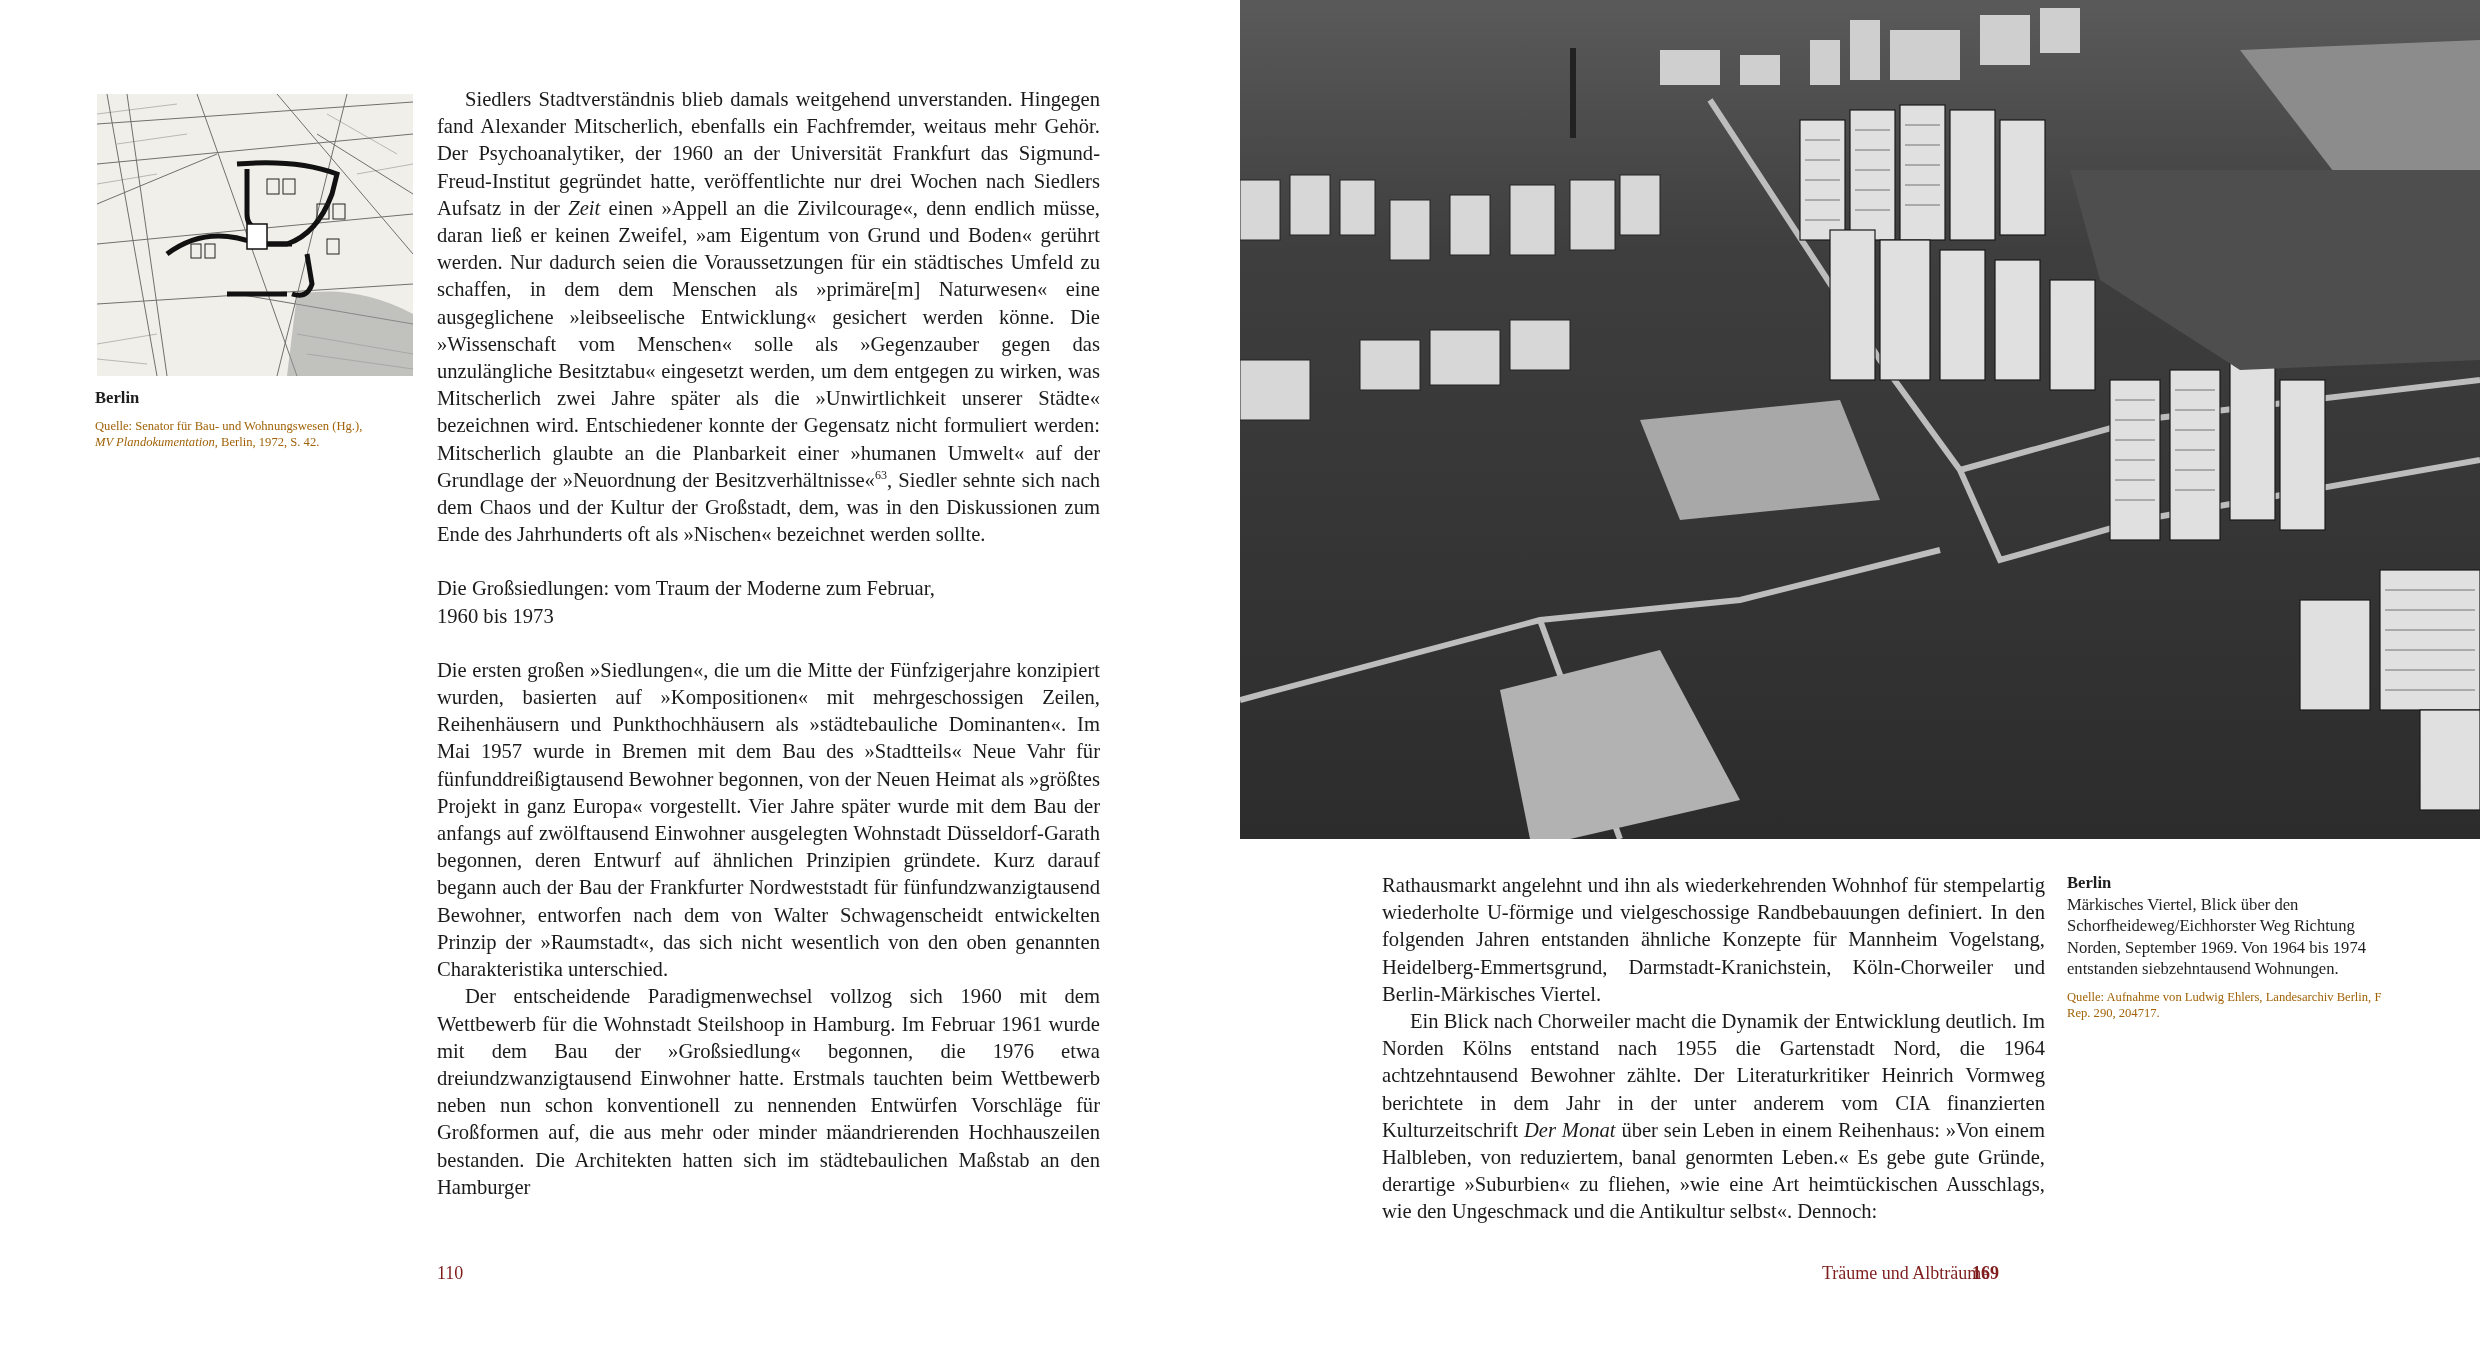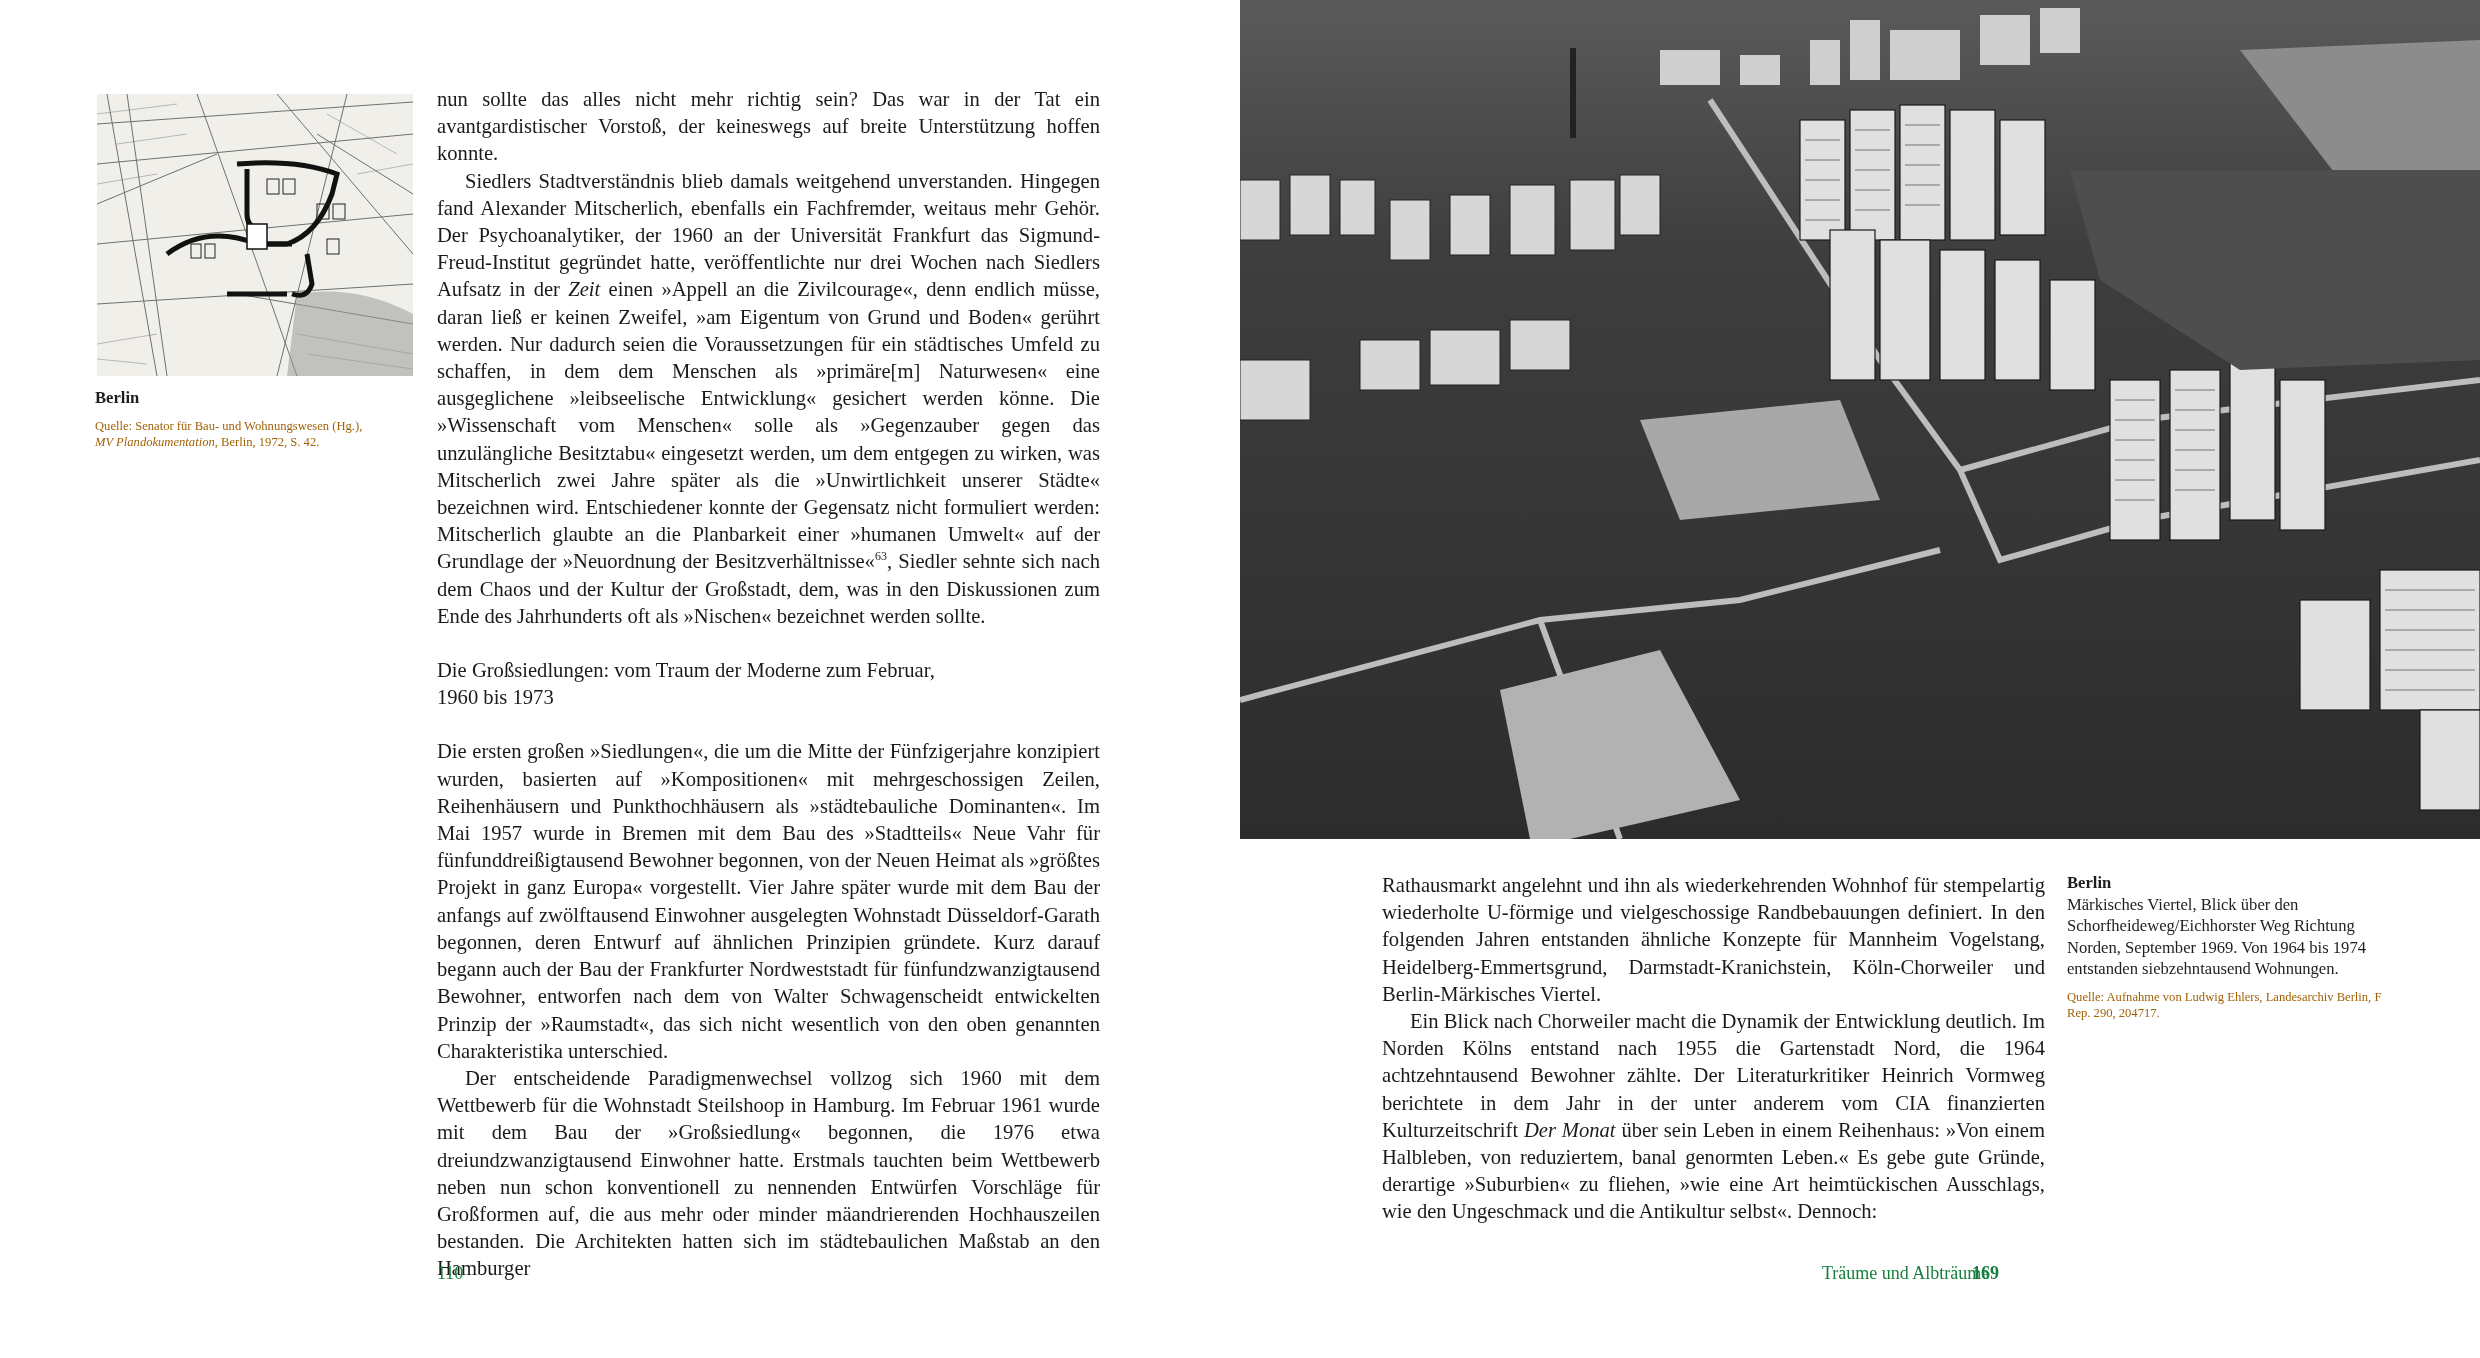--- a/index.html
+++ b/index.html
@@ -26,21 +26,21 @@
               hyphens: manual; color: #1a1a1a; }
   .text-col p { margin: 0; }
   .text-col p.indent { text-indent: 28px; }
   .text-col i { font-style: italic; }
   .text-col sup { font-size: 12px; line-height: 0; vertical-align: super; }
   .col-left { left: 437px; top: 86px; width: 663px; }
   .col-right { left: 1382px; top: 872px; width: 663px; }
 
   .section-heading { margin: 27px 0 27px 0 !important; text-align: left; }
 
-  .folio { position: absolute; font-size: 18px; color: #15803d; top: 1263px; }
+  .folio { position: absolute; font-size: 18px; color: #7f1d1d; top: 1263px; }
   .folio-left { left: 437px; }
   .folio-right-title { left: 1822px; }
   .folio-right-num { left: 1972px; font-weight: bold; }
 
   .photo { position: absolute; left: 1240px; top: 0; width: 1240px; height: 839px;
            background: #3c3c3c; overflow: hidden; }
   .photo svg { width: 100%; height: 100%; display: block; }
 </style>
 </head>
 <body>
@@ -89,21 +89,20 @@
       </g>
     </svg>
   </div>
 
   <div class="caption caption-left">
     <span class="cap-title">Berlin</span>
     <span class="cap-source"><span>Quelle: Senator für Bau- und Wohnungswesen (Hg.),</span><br><i>MV Plandokumentation</i><span>, Berlin, 1972, S. 42.</span></span>
   </div>
 
   <div class="text-col col-left">
-    <p>nun sollte das alles nicht mehr richtig sein? Das war in der Tat ein avantgardistischer Vorstoß, der keineswegs auf breite Unterstützung hoffen konnte.</p>
     <p class="indent"><span>Siedlers Stadtverständnis blieb damals weitgehend unverstanden. Hingegen fand Alexander Mitscherlich, ebenfalls ein Fachfremder, weitaus mehr Gehör. Der Psychoanalytiker, der 1960 an der Universität Frankfurt das Sigmund-Freud-Institut gegründet hatte, veröffentlichte nur drei Wochen nach Siedlers Aufsatz in der </span><i>Zeit</i><span> einen »Appell an die Zivilcourage«, denn endlich müsse, daran ließ er keinen Zweifel, »am Eigentum von Grund und Boden« gerührt werden. Nur dadurch seien die Voraussetzungen für ein städtisches Umfeld zu schaffen, in dem dem Menschen als »primäre[m] Naturwesen« eine ausgeglichene »leibseelische Entwicklung« gesichert werden könne. Die »Wissenschaft vom Menschen« solle als »Gegenzauber gegen das unzulängliche Besitztabu« eingesetzt werden, um dem entgegen zu wirken, was Mitscherlich zwei Jahre später als die »Unwirtlichkeit unserer Städte« bezeichnen wird. Entschiedener konnte der Gegensatz nicht formuliert werden: Mitscherlich glaubte an die Planbarkeit einer »humanen Umwelt« auf der Grundlage der »Neuordnung der Besitzverhältnisse«</span><sup>63</sup><span>, Siedler sehnte sich nach dem Chaos und der Kultur der Großstadt, dem, was in den Diskussionen zum Ende des Jahrhunderts oft als »Nischen« bezeichnet werden sollte.</span></p>
     <p class="section-heading"><span>Die Großsiedlungen: vom Traum der Moderne zum Februar,</span><br><span>1960 bis 1973</span></p>
     <p>Die ersten großen »Siedlungen«, die um die Mitte der Fünfzigerjahre konzipiert wurden, basierten auf »Kompositionen« mit mehrgeschossigen Zeilen, Reihenhäusern und Punkthochhäusern als »städtebauliche Dominanten«. Im Mai 1957 wurde in Bremen mit dem Bau des »Stadtteils« Neue Vahr für fünfunddreißigtausend Bewohner begonnen, von der Neuen Heimat als »größtes Projekt in ganz Europa« vorgestellt. Vier Jahre später wurde mit dem Bau der anfangs auf zwölftausend Einwohner ausgelegten Wohnstadt Düsseldorf-Garath begonnen, deren Entwurf auf ähnlichen Prinzipien gründete. Kurz darauf begann auch der Bau der Frankfurter Nordweststadt für fünfundzwanzigtausend Bewohner, entworfen nach dem von Walter Schwagenscheidt entwickelten Prinzip der »Raumstadt«, das sich nicht wesentlich von den oben genannten Charakteristika unterschied.</p>
     <p class="indent">Der entscheidende Paradigmenwechsel vollzog sich 1960 mit dem Wettbewerb für die Wohnstadt Steilshoop in Hamburg. Im Februar 1961 wurde mit dem Bau der »Großsiedlung« begonnen, die 1976 etwa dreiundzwanzigtausend Einwohner hatte. Erstmals tauchten beim Wettbewerb neben nun schon konventionell zu nennenden Entwürfen Vorschläge für Großformen auf, die aus mehr oder minder mäandrierenden Hochhauszeilen bestanden. Die Architekten hatten sich im städtebaulichen Maßstab an den Hamburger</p>
   </div>
 
   <div class="folio folio-left">110</div>
 </div>
 
 <div class="page page-right"></div>

